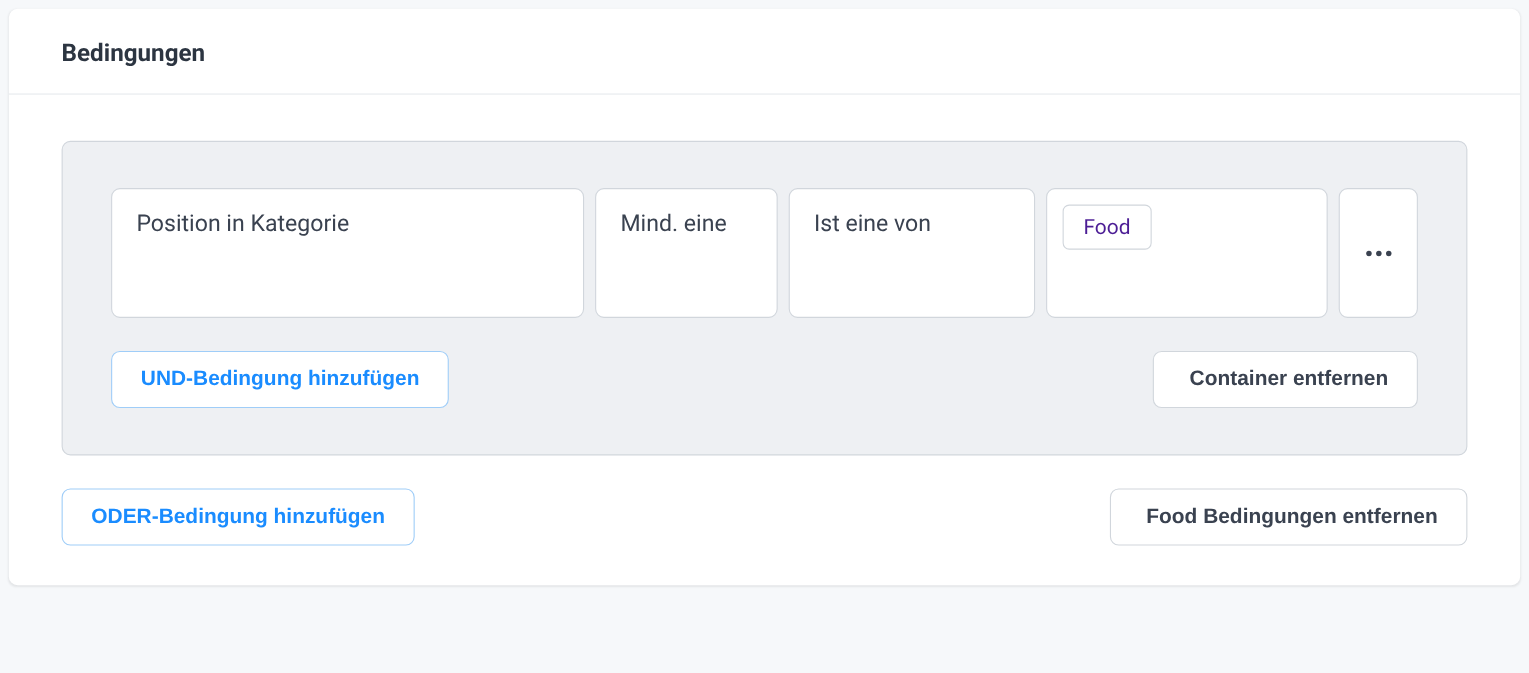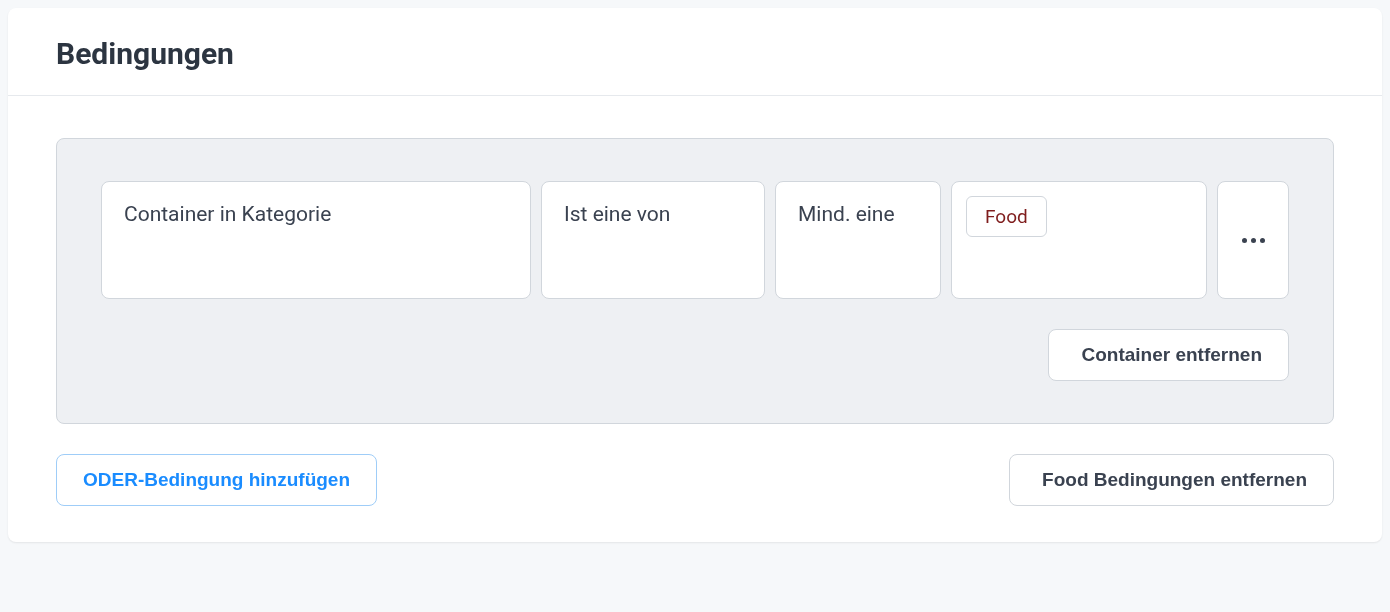--- a/index.html
+++ b/index.html
@@ -21,21 +21,21 @@
       box-shadow: 0 1px 2px rgba(0,0,0,0.08);
       width: 100%;
     }
 
     .card-header {
       padding: 28px 48px 24px 48px;
       border-bottom: 1px solid #e6e9ed;
     }
 
     .card-title {
-      font-size: 30px;
+      font-size: 22px;
       font-weight: 700;
       color: #2c3541;
     }
 
     .card-body {
       padding: 42px 48px 36px 48px;
     }
 
     .container-box {
       background: #eef0f3;
@@ -81,21 +81,21 @@
     }
 
     .tag {
       display: inline-flex;
       align-items: center;
       background: #ffffff;
       border: 1px solid #d1d6dc;
       border-radius: 6px;
       padding: 8px 18px;
       font-size: 19px;
-      color: #7f1d1d;
+      color: #4c1d95;
     }
 
     .field-more {
       flex: 0 0 72px;
       display: flex;
       align-items: center;
       justify-content: center;
       padding: 0;
     }
 
@@ -163,43 +163,46 @@
 <div class="card">
   <div class="card-header">
     <h1 class="card-title">Bedingungen</h1>
   </div>
 
   <div class="card-body">
     <div class="container-box">
 
       <div class="condition-row">
         <div class="field field-category">
-          <span>Container in Kategorie</span>
+          <span>Position in Kategorie</span>
+        </div>
+        <div class="field field-quantifier">
+          <span>Mind. eine</span>
         </div>
         <div class="field field-operator">
           <span>Ist eine von</span>
-        </div>
-        <div class="field field-quantifier">
-          <span>Mind. eine</span>
         </div>
         <div class="field field-values">
           <span class="tag">
             <span>Food</span>
           </span>
         </div>
         <div class="field field-more">
           <span class="dots-icon">
             <span></span>
               <span></span>
               <span></span>
           </span>
         </div>
       </div>
 
       <div class="button-row">
+        <button class="btn btn-primary">
+          <span>UND-Bedingung hinzufügen</span>
+        </button>
         <div class="spacer"></div>
         <button class="btn btn-secondary">
           <span>Container entfernen</span>
         </button>
       </div>
 
     </div>
 
     <div class="bottom-row">
       <button class="btn btn-primary">

